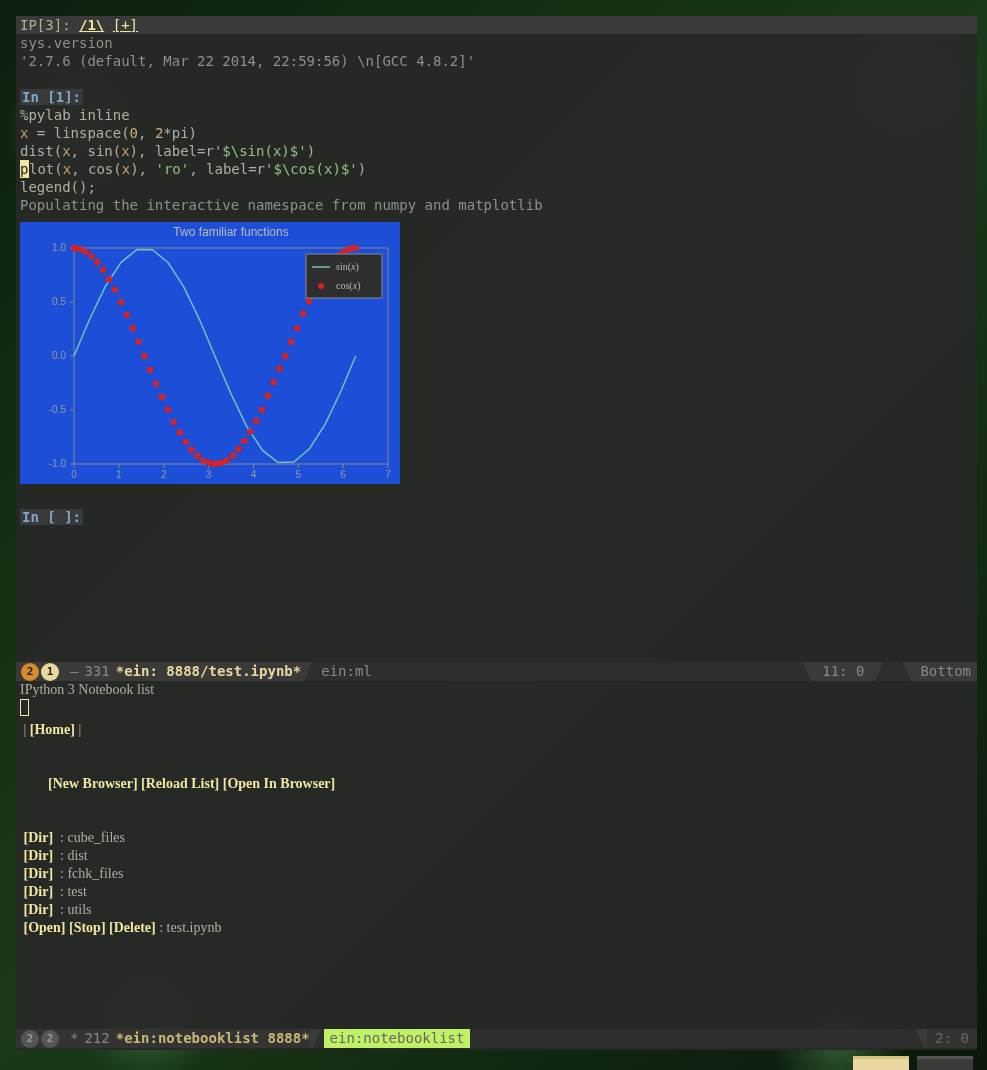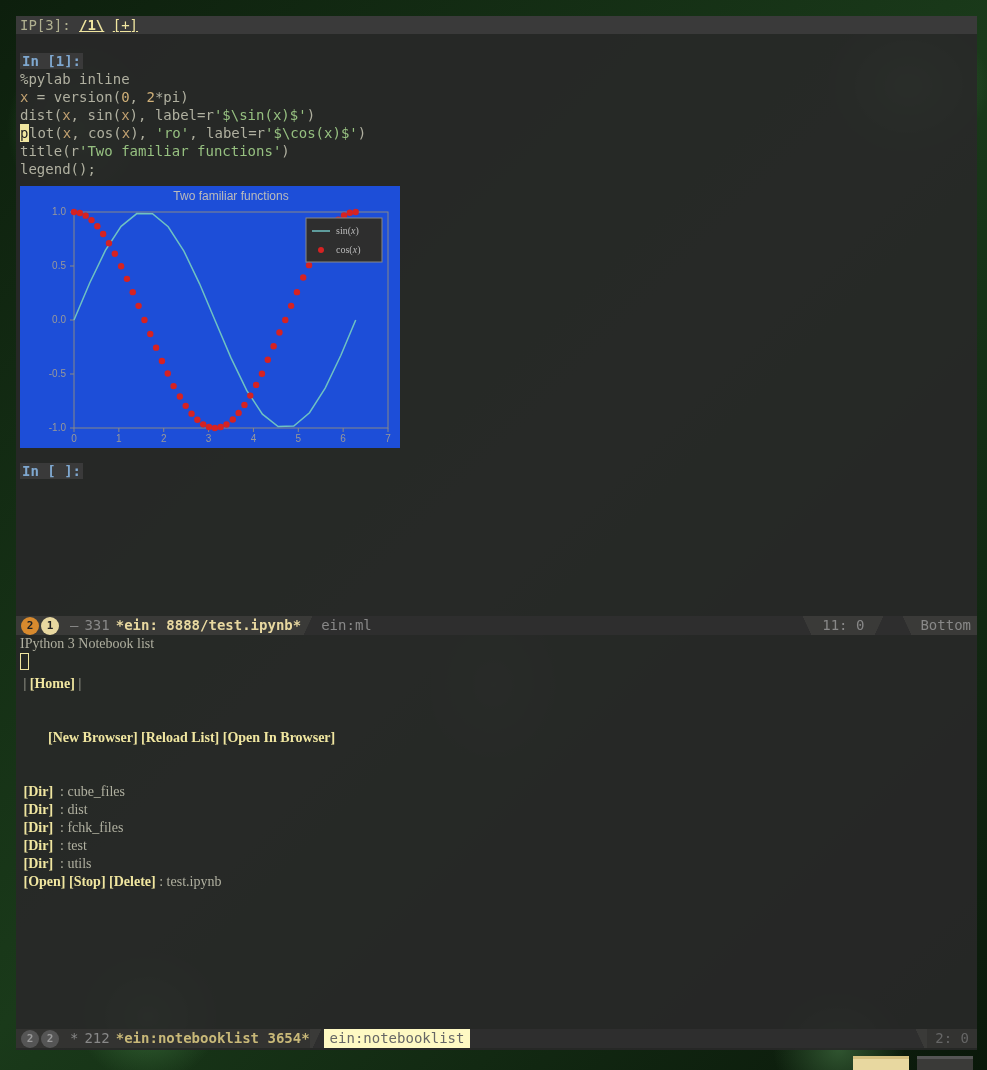--- a/index.html
+++ b/index.html
@@ -162,29 +162,33 @@
   <div class="top-window">
 
     <div class="header-line">
       <span class="kernel">IP[3]:</span>
       <span> </span>
       <span class="active">/1\</span>
       <span> </span>
       <span class="btn">[+]</span>
     </div>
 
+    <div class="code-area">
+      <div class="line output-text">sys.version</div>
+      <div class="line output-text">'2.7.6 (default, Mar 22 2014, 22:59:56) \n[GCC 4.8.2]'</div>
+    </div>
 
     <div class="code-area" style="margin-top:18px">
       <div class="line"><span class="prompt-in">In [1]:</span></div>
       <div class="line">%pylab inline</div>
-      <div class="line"><span class="var">x</span><span> = version(</span><span class="num">0</span><span>, </span><span class="num">2</span><span>*pi)</span></div>
+      <div class="line"><span class="var">x</span><span> = linspace(</span><span class="num">0</span><span>, </span><span class="num">2</span><span>*pi)</span></div>
       <div class="line"><span>dist(</span><span class="var">x</span><span>, sin(</span><span class="var">x</span><span>), label=r</span><span class="str">'$\sin(x)$'</span><span>)</span></div>
       <div class="line"><span class="cursor">p</span><span>lot(</span><span class="var">x</span><span>, cos(</span><span class="var">x</span><span>), </span><span class="str">'ro'</span><span>, label=r</span><span class="str">'$\cos(x)$'</span><span>)</span></div>
-      <div class="line"><span>title(r</span><span class="str">'Two familiar functions'</span><span>)</span></div>
       <div class="line">legend();</div>
+      <div class="line output-text">Populating the interactive namespace from numpy and matplotlib</div>
 
       <div class="plot-wrap">
         <svg id="plot-svg" viewBox="0 0 380 262">
             <rect x="54" y="26" width="314" height="216" fill="none" stroke="#888" stroke-width="1"></rect>
             <text x="211" y="14" fill="#bbb" font-size="12" text-anchor="middle" font-family="sans-serif">Two familiar functions</text>
             <line x1="54" y1="242" x2="54" y2="246" stroke="#888"></line>
             <text x="54" y="256" fill="#999" font-size="10" text-anchor="middle" font-family="sans-serif">0</text>
             <line x1="98.85714285714286" y1="242" x2="98.85714285714286" y2="246" stroke="#888"></line>
             <text x="98.85714285714286" y="256" fill="#999" font-size="10" text-anchor="middle" font-family="sans-serif">1</text>
             <line x1="143.71428571428572" y1="242" x2="143.71428571428572" y2="246" stroke="#888"></line>
@@ -261,21 +265,21 @@
             <circle cx="335.7028571428571" cy="26" r="3.2" fill="#d62222"></circle>
             <rect x="286" y="32" width="76" height="44" fill="#2e2e2e" stroke="#888"></rect>
             <line x1="292" y1="45" x2="310" y2="45" stroke="#6fc2c2" stroke-width="1.5"></line>
             <text x="316" y="48" fill="#bbb" font-size="10" font-family="serif">sin(<tspan font-style="italic">x</tspan>)</text>
             <circle cx="301" cy="64" r="3" fill="#d62222"></circle>
             <text x="316" y="67" fill="#bbb" font-size="10" font-family="serif">cos(<tspan font-style="italic">x</tspan>)</text>
           </svg>
       </div>
     </div>
 
-    <div class="code-area" style="margin-top:14px;margin-bottom:8px">
+    <div class="code-area" style="margin-top:24px;margin-bottom:8px">
       <div class="line"><span class="prompt-in">In [ ]:</span></div>
       <div class="line">&nbsp;</div>
     </div>
 
     <div style="height:110px"></div>
 
     <div class="modeline">
       <span style="width:4px"></span>
       <span class="ind orange">2</span>
       <span class="ind cream">1</span>
@@ -319,23 +323,23 @@
 
     <div class="modeline" style="background:#333331">
       <span style="width:4px"></span>
       <span class="ind dim">2</span>
       <span class="ind dim">2</span>
       <span style="width:10px"></span>
       <span>*</span>
       <span style="width:6px"></span>
       <span>212</span>
       <span style="width:6px"></span>
-      <span class="buf" style="color:#c8b878">*ein:notebooklist 3654*</span>
+      <span class="buf" style="color:#c8b878">*ein:notebooklist 8888*</span>
       <span class="slant"></span>
-      <span style="background:#fef9c3;padding:0 6px;height:19px;color:#666" class="mode">ein:notebooklist</span>
+      <span style="background:#bef264;padding:0 6px;height:19px;color:#666" class="mode">ein:notebooklist</span>
       <span class="spacer"></span>
       <span class="rslant"></span>
       <span style="padding:0 8px;color:#666">2: 0</span>
     </div>
     <div style="height:2px"></div>
   </div>
 </div>
 
 <div class="taskbar">
   <div class="taskbtn" style="right:78px;width:56px"></div>

